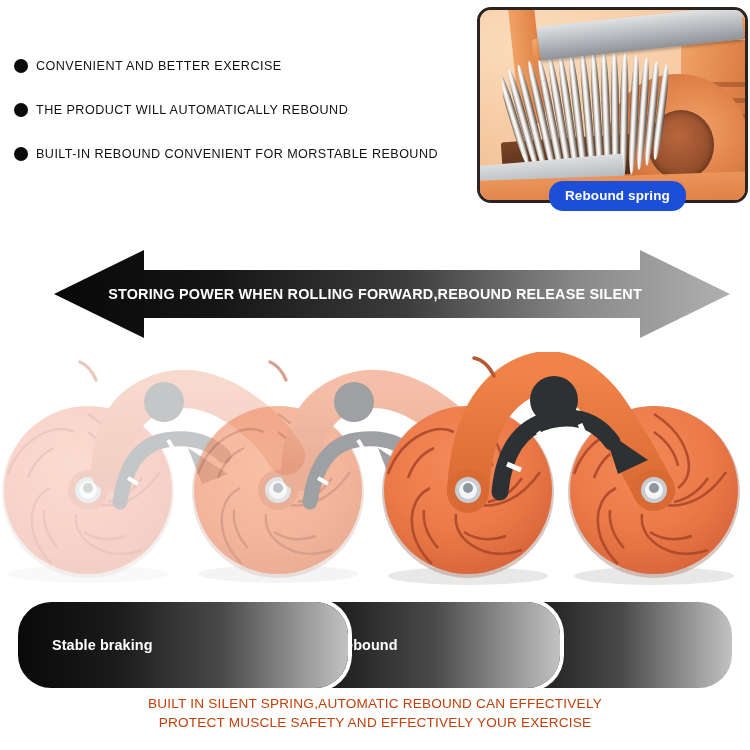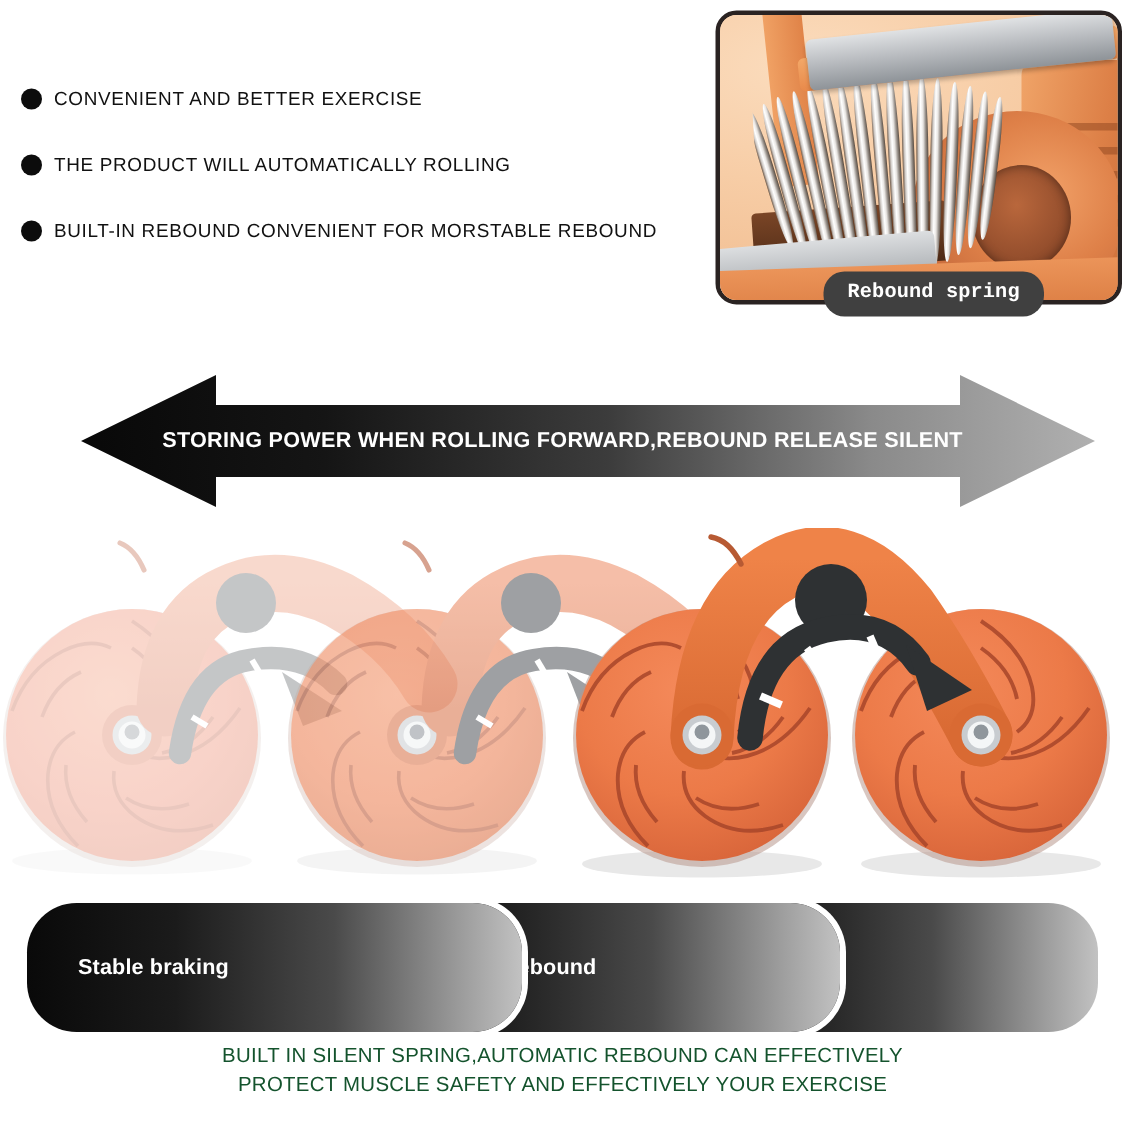--- a/index.html
+++ b/index.html
@@ -128,29 +128,28 @@
     border-radius: 10px 0 0 10px;
   }
   .ph-rib {
     position: absolute; right: 6px;
     width: 40px; height: 5px; border-radius: 3px;
     background: rgba(150,74,35,.55);
   }
   #spring-badge {
     position: absolute;
     left: 549px; top: 181px;
-    background: #404040;
+    background: #1d4ed8;
     color: #ffffff;
     font-size: 13.5px;
     font-weight: 700;
     padding: 7px 16px 8px;
     border-radius: 14px;
     white-space: nowrap;
     letter-spacing: .1px;
-    font-family: Liberation Mono, monospace;
   }
 
   
   #power-arrow {
     position: absolute;
     left: 54px; top: 250px;
     width: 676px; height: 88px;
   }
   #power-arrow svg { display: block; width: 100%; height: 100%; }
   #power-arrow-label {
@@ -210,34 +209,34 @@
 
   
   #footer-caption {
     position: absolute;
     left: 0; right: 0; top: 694px;
     text-align: center;
     font-size: 13.6px;
     font-weight: 500;
     line-height: 19px;
     letter-spacing: .2px;
-    color: #14532d;
+    color: #c2410c;
   }
 </style>
 </head>
 <body>
 
 <div id="bullet-list">
   <div class="bullet-row">
     <span class="bullet-dot"></span>
     <span class="bullet-text">CONVENIENT AND BETTER EXERCISE</span>
   </div>
   <div class="bullet-row">
     <span class="bullet-dot"></span>
-    <span class="bullet-text">THE PRODUCT WILL AUTOMATICALLY ROLLING</span>
+    <span class="bullet-text">THE PRODUCT WILL AUTOMATICALLY REBOUND</span>
   </div>
   <div class="bullet-row">
     <span class="bullet-dot"></span>
     <span class="bullet-text">BUILT-IN REBOUND CONVENIENT FOR MORSTABLE REBOUND</span>
   </div>
 </div>
 
 <div id="product-photo">
   <div class="photo-inner">
     <div class="ph-bg"></div>

